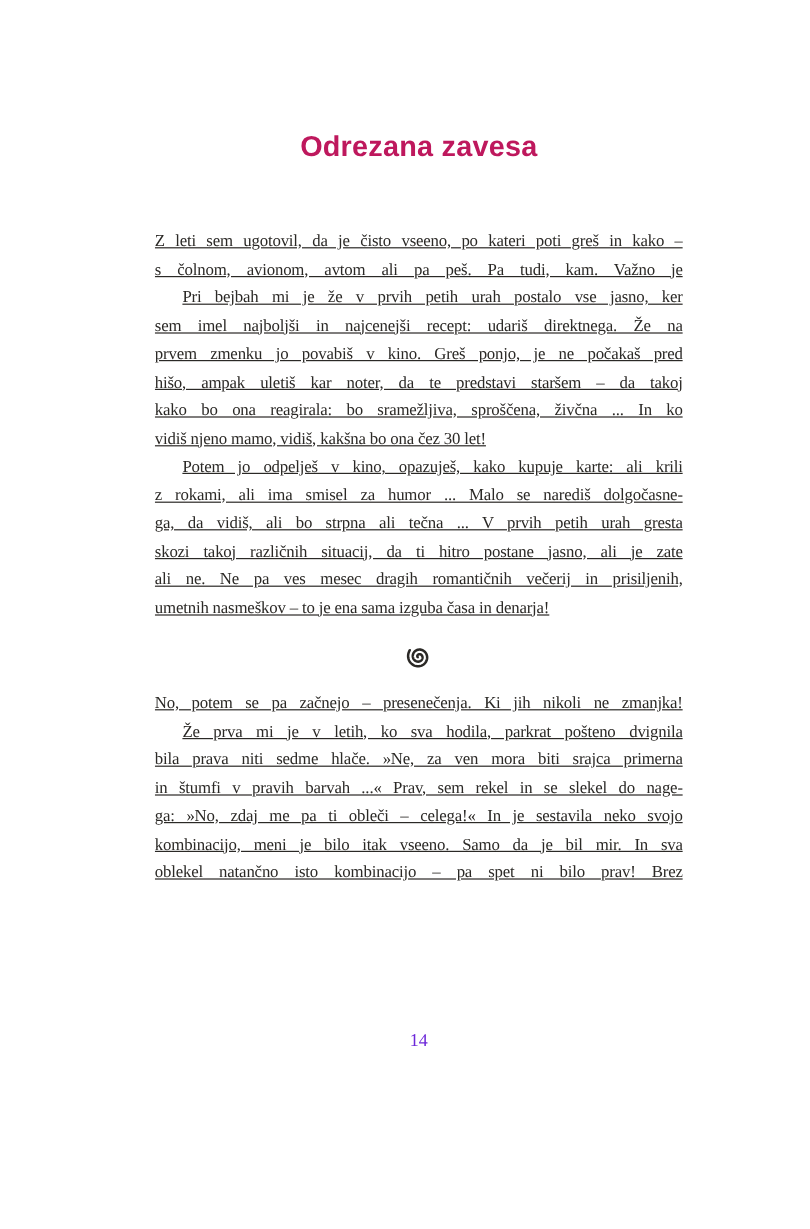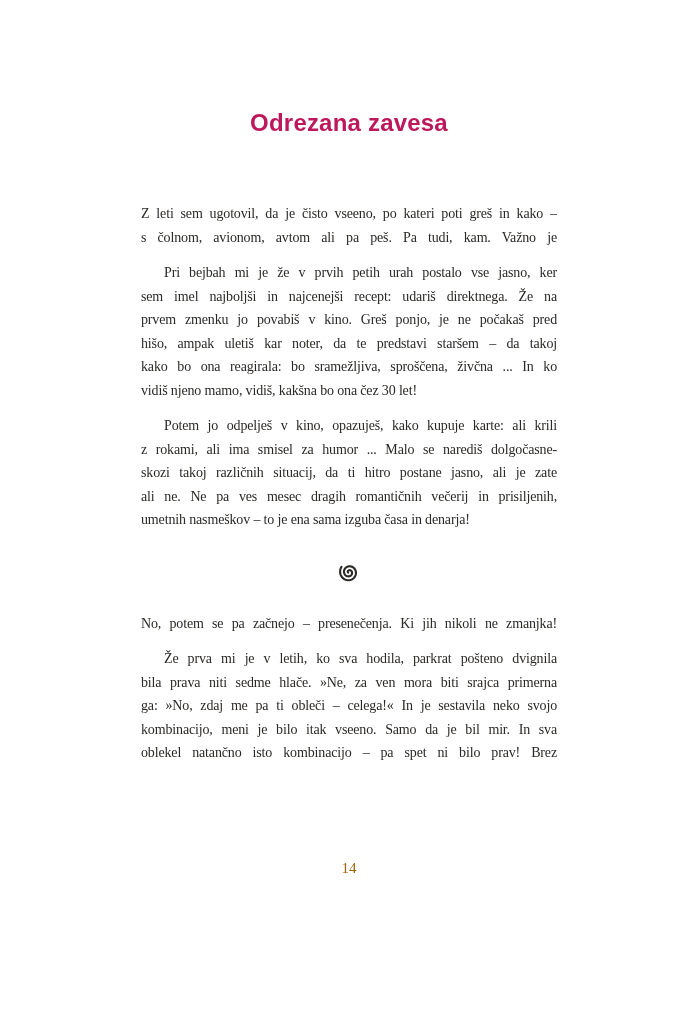--- a/index.html
+++ b/index.html
@@ -23,42 +23,42 @@
     letter-spacing:.2px;
     color:#be185d;
   }
   .body-text{
     position:absolute;
     left:129px;top:190px;width:440px;
     font-size:14px;
     line-height:23.5px;
     letter-spacing:-0.15px;
   }
-  .para{margin:12px;padding:0;}
+  .para{margin:0;padding:0;text-decoration:underline;}
   .tline{
     height:23.5px;
     overflow:hidden;
     text-align:justify;
     text-align-last:justify;
     text-justify:inter-word;
   }
   .tline.end{text-align-last:left;}
   .tline.indent{text-indent:23px;}
   .divider{
     height:56px;
     display:flex;align-items:center;justify-content:center;
   }
   .divider svg{display:block;}
   .page-number{
     position:absolute;
     left:129px;top:856px;width:440px;
     text-align:center;
     font-size:15px;
     line-height:24px;
-    color:#a16207;
+    color:#6d28d9;
   }
 </style>
 </head>
 <body>
 
 <div class="page">
 
   <h1 class="chapter-title">Odrezana zavesa</h1>
 
   <div class="body-text">
@@ -73,38 +73,40 @@
       <div class="tline">sem imel najboljši in najcenejši recept: udariš direktnega. Že na</div>
       <div class="tline">prvem zmenku jo povabiš v kino. Greš ponjo, je ne počakaš pred</div>
       <div class="tline">hišo, ampak uletiš kar noter, da te predstavi staršem – da takoj</div>
       <div class="tline">kako bo ona reagirala: bo sramežljiva, sproščena, živčna ... In ko</div>
       <div class="tline end">vidiš njeno mamo, vidiš, kakšna bo ona čez 30 let!</div>
     </div>
 
     <div class="para">
       <div class="tline indent">Potem jo odpelješ v kino, opazuješ, kako kupuje karte: ali krili</div>
       <div class="tline">z rokami, ali ima smisel za humor ... Malo se narediš dolgočasne-</div>
+      <div class="tline">ga, da vidiš, ali bo strpna ali tečna ... V prvih petih urah gresta</div>
       <div class="tline">skozi takoj različnih situacij, da ti hitro postane jasno, ali je zate</div>
       <div class="tline">ali ne. Ne pa ves mesec dragih romantičnih večerij in prisiljenih,</div>
       <div class="tline end">umetnih nasmeškov – to je ena sama izguba časa in denarja!</div>
     </div>
 
     <div class="divider">
       <svg width="22" height="22" viewBox="0 0 22 22">
         <path d="M10.14 11.58L10.06 11.51L9.99 11.42L9.92 11.33L9.86 11.22L9.82 11.10L9.78 10.97L9.77 10.83L9.76 10.69L9.78 10.54L9.81 10.39L9.86 10.24L9.92 10.09L10.01 9.94L10.12 9.80L10.24 9.67L10.38 9.55L10.54 9.44L10.71 9.34L10.89 9.27L11.09 9.21L11.30 9.17L11.52 9.15L11.75 9.15L11.98 9.18L12.21 9.23L12.43 9.31L12.66 9.41L12.88 9.54L13.09 9.69L13.28 9.87L13.46 10.07L13.63 10.29L13.77 10.53L13.89 10.79L13.98 11.07L14.05 11.35L14.09 11.66L14.10 11.96L14.08 12.28L14.03 12.59L13.94 12.91L13.82 13.22L13.67 13.52L13.49 13.81L13.27 14.08L13.03 14.34L12.75 14.57L12.45 14.78L12.13 14.96L11.78 15.11L11.42 15.23L11.04 15.31L10.64 15.36L10.24 15.36L9.84 15.33L9.44 15.25L9.03 15.14L8.64 14.98L8.26 14.78L7.90 14.54L7.55 14.27L7.23 13.96L6.94 13.61L6.69 13.24L6.46 12.83L6.28 12.40L6.13 11.95L6.04 11.48L5.98 11.00L5.97 10.50L6.02 10.01L6.11 9.51L6.25 9.03L6.44 8.55L6.68 8.08L6.96 7.64L7.29 7.23L7.67 6.84L8.08 6.49L8.53 6.18L9.02 5.91L9.53 5.68L10.07 5.51L10.63 5.39L11.20 5.32L11.78 5.31L12.37 5.35L12.96 5.45L13.54 5.62L14.10 5.83L14.65 6.11L15.17 6.44L15.66 6.82L16.12 7.26L16.53 7.74L16.91 8.26L17.23 8.82L17.49 9.41L17.70 10.04L17.85 10.68L17.94 11.35L17.96 12.02L17.92 12.70L17.81 13.38L17.63 14.05L17.39 14.70L17.08 15.34L16.71 15.94L16.28 16.51L15.79 17.04L15.25 17.53L14.66 17.96L14.03 18.34L13.35 18.65L12.65 18.90L11.91 19.09L11.16 19.20L10.39 19.24L9.62 19.20L8.85 19.09L8.09 18.90L7.34 18.64L6.62 18.30L5.93 17.90L5.28 17.42L4.67 16.88L4.11 16.28L3.61 15.62L3.18 14.92L2.81 14.17L2.51 13.38L2.29 12.56L2.15 11.72L2.09 10.86L2.12 10.00L2.23 9.13L2.42 8.28L2.70 7.44L3.06 6.63L3.50 5.85" fill="none" stroke="#2b2926" stroke-width="2.1" stroke-linecap="round"></path>
       </svg>
     </div>
 
     <div class="para">
       <div class="tline">No, potem se pa začnejo – presenečenja. Ki jih nikoli ne zmanjka!</div>
     </div>
 
     <div class="para">
       <div class="tline indent">Že prva mi je v letih, ko sva hodila, parkrat pošteno dvignila</div>
       <div class="tline">bila prava niti sedme hlače. »Ne, za ven mora biti srajca primerna</div>
+      <div class="tline">in štumfi v pravih barvah ...« Prav, sem rekel in se slekel do nage-</div>
       <div class="tline">ga: »No, zdaj me pa ti obleči – celega!« In je sestavila neko svojo</div>
       <div class="tline">kombinacijo, meni je bilo itak vseeno. Samo da je bil mir. In sva</div>
       <div class="tline">oblekel natančno isto kombinacijo – pa spet ni bilo prav! Brez</div>
     </div>
 
   </div>
 
   <div class="page-number">14</div>
 
 </div>

